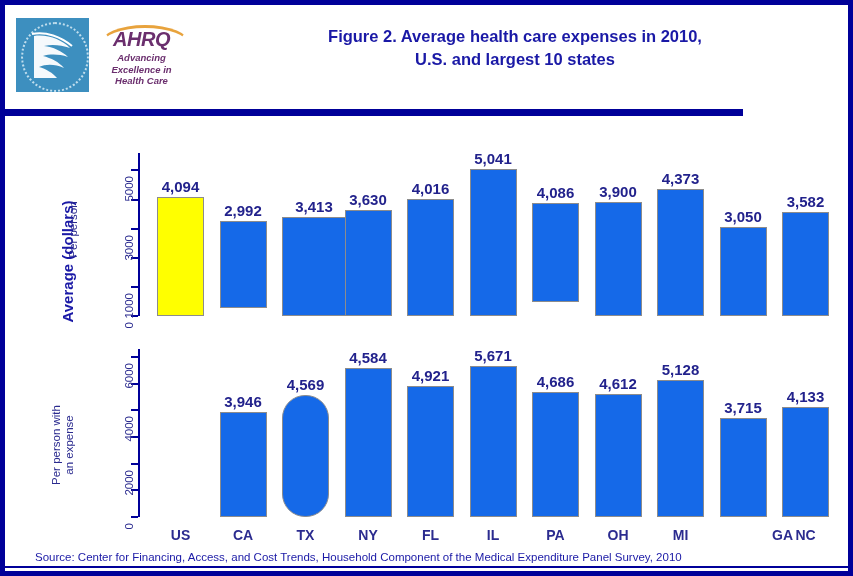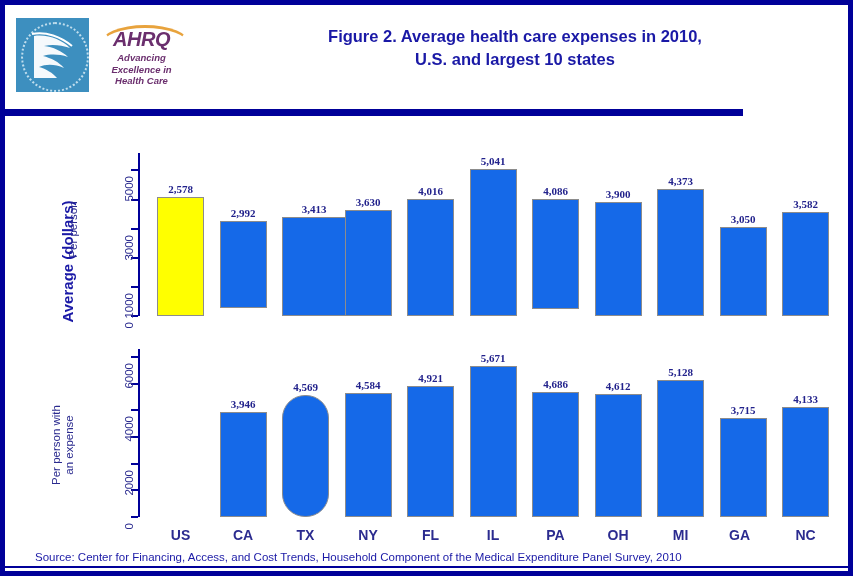--- a/index.html
+++ b/index.html
@@ -173,23 +173,23 @@
   }
   .bar.blue   { background: #1569e8; }
   .bar.yellow { background: #ffff00; }
   .bar .vlabel {
     position: absolute;
     bottom: 100%;
     left: 50%;
     transform: translateX(-50%);
     margin-bottom: 3px;
     color: #22228c;
-    font-size: 11px;
-    font-weight: bold;
-    font-family: Liberation Serif, serif;
+    font-size: 15px;
+    font-weight: bold;
+    font-family: Liberation Sans, sans-serif;
     white-space: nowrap;
   }
 
   .panel-ylabel {
     position: absolute;
     color: #2b2b8f;
     font-size: 11.5px;
     font-family: "Liberation Sans", sans-serif;
     text-align: center;
     line-height: 13px;
@@ -292,38 +292,38 @@
         <div class="tick" style="top: 74.6786px;"></div>
         <div class="tlwrap" style="top: 81.6786px;">
           <span>3000</span>
         </div>
         <div class="tick" style="top: 45.5714px;"></div>
         <div class="tick" style="top: 16.4643px;"></div>
         <div class="tlwrap" style="top: 23.4643px;">
           <span>5000</span>
         </div>
         <div class="bar yellow" style="left: 19px; width: 47px; bottom: 0px; height: 119.165px;">
-          <div class="vlabel">2,578</div>
+          <div class="vlabel">4,094</div>
         </div>
         <div class="bar blue" style="left: 81.5px; width: 47px; bottom: 8px; height: 87.0886px;">
           <div class="vlabel">2,992</div>
         </div>
         <div class="bar blue" style="left: 144px; width: 64px; bottom: 0px; height: 99.3427px; padding-left: 45px;">
           <div class="vlabel">3,413</div>
         </div>
         <div class="bar blue" style="left: 206.5px; width: 47px; bottom: 0px; height: 105.659px;">
           <div class="vlabel">3,630</div>
         </div>
         <div class="bar blue" style="left: 269px; width: 47px; bottom: 0px; height: 116.894px;">
           <div class="vlabel">4,016</div>
         </div>
         <div class="bar blue" style="left: 331.5px; width: 47px; bottom: 0px; height: 146.729px;">
           <div class="vlabel">5,041</div>
         </div>
-        <div class="bar blue" style="left: 394px; width: 47px; bottom: 7px; height: 110px;">
+        <div class="bar blue" style="left: 394px; width: 47px; bottom: 14px; height: 99px;">
           <div class="vlabel">4,086</div>
         </div>
         <div class="bar blue" style="left: 456.5px; width: 47px; bottom: 0px; height: 113.518px;">
           <div class="vlabel">3,900</div>
         </div>
         <div class="bar blue" style="left: 519px; width: 47px; bottom: 0px; height: 127.286px;">
           <div class="vlabel">4,373</div>
         </div>
         <div class="bar blue" style="left: 581.5px; width: 47px; bottom: 0px; height: 88.7768px;">
           <div class="vlabel">3,050</div>
@@ -355,21 +355,21 @@
         <div class="tick" style="top: 7px;"></div>
         <div class="tlwrap" style="top: 14px;">
           <span>6000</span>
         </div>
         <div class="bar blue" style="left: 81.5px; width: 47px; bottom: 0px; height: 105.227px;">
           <div class="vlabel">3,946</div>
         </div>
         <div class="bar blue" style="left: 144px; width: 47px; bottom: 0px; height: 121.84px; border-radius: 23px;">
           <div class="vlabel">4,569</div>
         </div>
-        <div class="bar blue" style="left: 206.5px; width: 47px; bottom: 0px; height: 124px;">
+        <div class="bar blue" style="left: 206.5px; width: 47px; bottom: 0px; height: 149px;">
           <div class="vlabel">4,584</div>
         </div>
         <div class="bar blue" style="left: 269px; width: 47px; bottom: 0px; height: 131.227px;">
           <div class="vlabel">4,921</div>
         </div>
         <div class="bar blue" style="left: 331.5px; width: 47px; bottom: 0px; height: 151.227px; text-align: center;">
           <div class="vlabel">5,671</div>
         </div>
         <div class="bar blue" style="left: 394px; width: 47px; bottom: 0px; height: 124.96px;">
           <div class="vlabel">4,686</div>
@@ -396,15 +396,15 @@
 
 <div class="catlabel" style="left: 152px; width: 47px; top: 522px;">US</div>
     <div class="catlabel" style="left: 214.5px; width: 47px; top: 522px;">CA</div>
     <div class="catlabel" style="left: 277px; width: 47px; top: 522px;">TX</div>
     <div class="catlabel" style="left: 339.5px; width: 47px; top: 522px;">NY</div>
     <div class="catlabel" style="left: 402px; width: 47px; top: 522px;">FL</div>
     <div class="catlabel" style="left: 464.5px; width: 47px; top: 522px;">IL</div>
     <div class="catlabel" style="left: 527px; width: 47px; top: 522px;">PA</div>
     <div class="catlabel" style="left: 589.5px; width: 47px; top: 522px;">OH</div>
     <div class="catlabel" style="left: 652px; width: 47px; top: 522px;">MI</div>
-    <div class="catlabel" style="left: 711px; width: 47px; top: 522px;">GA</div>
+    <div class="catlabel" style="left: 754px; width: 47px; top: 522px;">GA</div>
     <div class="catlabel" style="left: 777px; width: 47px; top: 522px;">NC</div>
   </div>
 
 </body></html>

